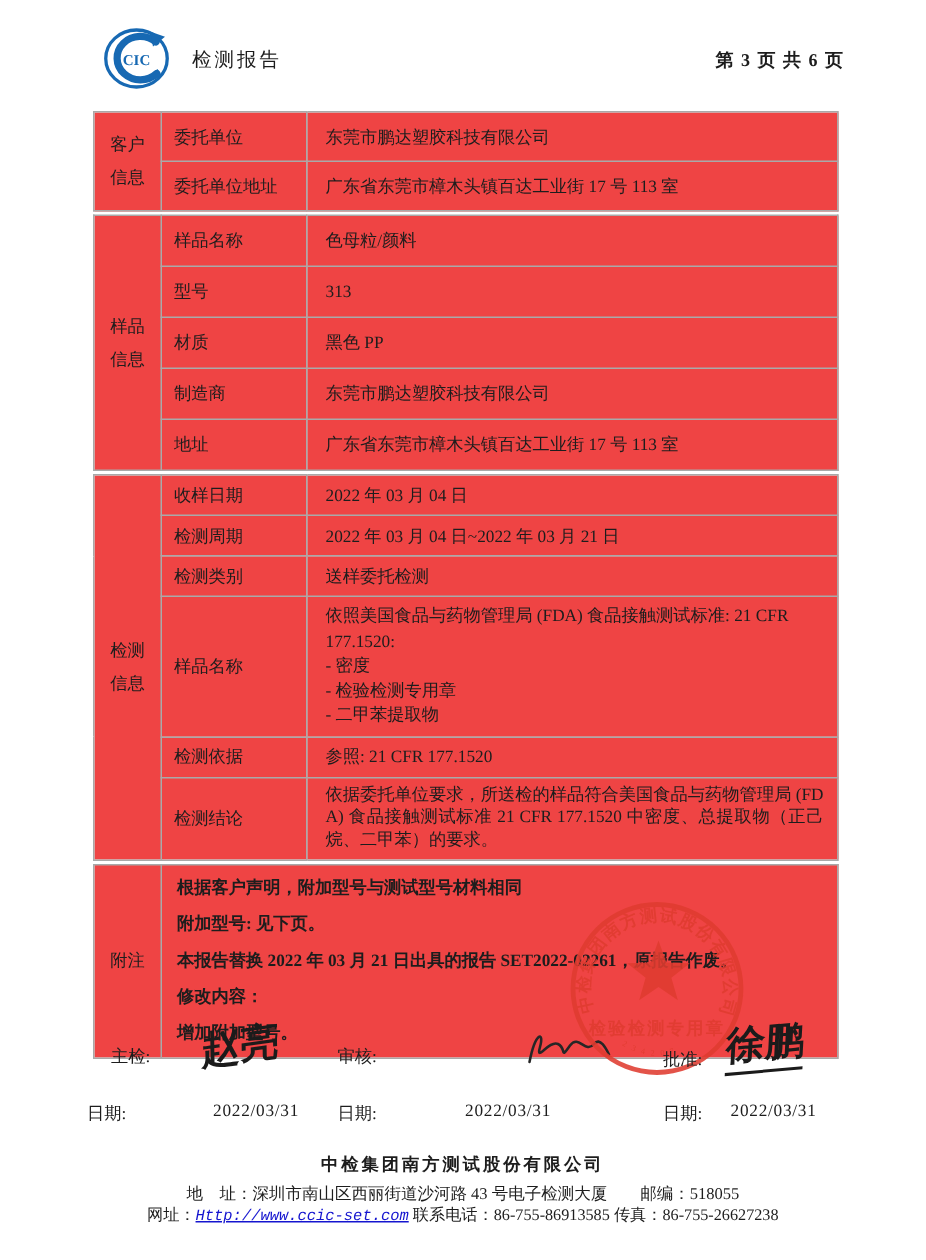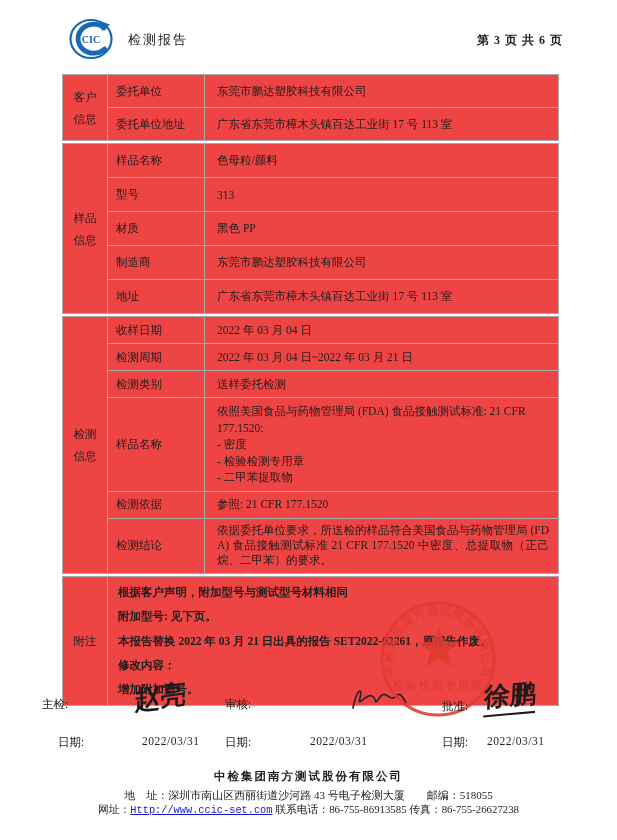--- a/index.html
+++ b/index.html
@@ -36,21 +36,21 @@
   .hand{position:absolute;font-size:26px;font-weight:bold;color:#1b1b1b;white-space:nowrap;
         transform:rotate(-8deg) skewX(-7deg);}
   .date-val{position:absolute;font-size:11.5px;letter-spacing:.5px;}
 
   
   .ftr{position:absolute;left:0;width:617px;text-align:center;}
   .ftr-company{top:769px;font-size:11.5px;font-weight:bold;letter-spacing:2px;}
   .ftr-addr{top:788px;font-size:11px;}
   .ftr-web{top:803px;font-size:10.8px;}
   .ftr-link{font-family:"Liberation Mono","DejaVu Sans Mono",monospace;font-size:10.3px;
-            color:#1515cf;text-decoration:underline;}
+            color:#1515cf;text-decoration:underline;font-style:italic;}
 </style>
 </head>
 <body>
 
 <div class="page">
 
   <div class="hdr-logo">
     <svg width="54" height="46" viewBox="0 0 54 46">
       <ellipse cx="27" cy="23" rx="20.5" ry="19" fill="none" stroke="#1769b3" stroke-width="2.2"></ellipse>
       <path d="M40 12 A15.5 14.5 0 1 0 40.5 33" fill="none" stroke="#1769b3" stroke-width="4.8" stroke-linecap="round"></path>
@@ -193,21 +193,21 @@
       </text>
       <polygon points="63,30 68.3,44.7 83.9,45.2 71.6,54.8 75.9,69.8 63,61 50.1,69.8 54.4,54.8 42.1,45.2 57.7,44.7" fill="#e03c30"></polygon>
       <text x="62" y="92" font-size="11.5" font-weight="bold" text-anchor="middle" fill="#e03c30" letter-spacing="1.5" font-family="Liberation Serif, serif">检验检测专用章</text>
       <path id="serialPath" d="M 34 96 A 42 42 0 0 0 90 96" fill="none"></path>
       <text font-size="5.5" fill="#e03c30" letter-spacing="4" font-family="Liberation Serif, serif">
         <textPath href="#serialPath" startOffset="6">234207</textPath>
       </text>
     </svg>
   </div>
 
-  <div class="sig-label" style="left:42px;top:697px;">主检:</div>
+  <div class="sig-label" style="left:74px;top:697px;">主检:</div>
   <div class="hand" style="left:134px;top:680px;">赵亮</div>
 
   <div class="sig-label" style="left:225px;top:697px;">审核:</div>
   <div style="position:absolute;left:345px;top:684px;">
     <svg width="64" height="34" viewBox="0 0 64 34">
       <path d="M8 24 C12 4 18 3 15 14 C12 25 21 9 27 12 C33 15 28 23 35 13 C41 5 45 19 51 12 C55 7 59 15 61 19" fill="none" stroke="#262626" stroke-width="1.7" stroke-linecap="round"></path>
     </svg>
   </div>
 
   <div class="sig-label" style="left:442px;top:699px;z-index:6;">批准:</div>

